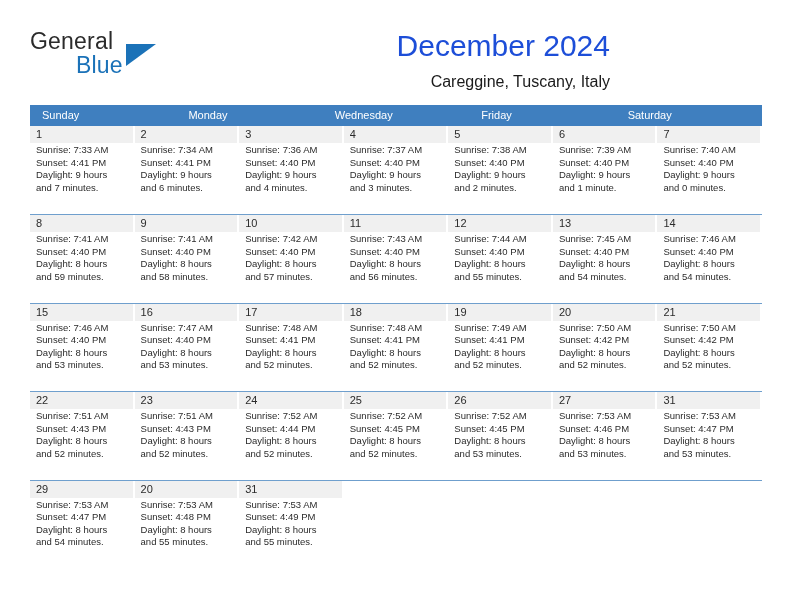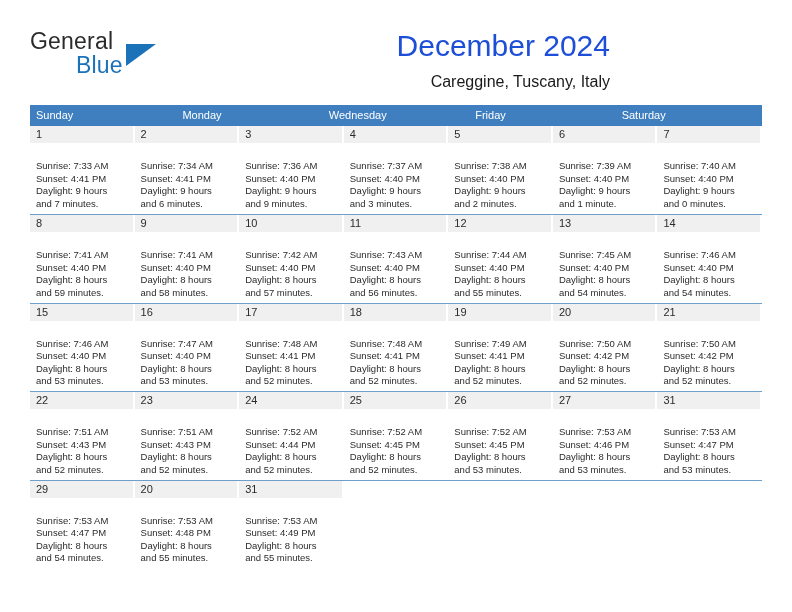--- a/index.html
+++ b/index.html
@@ -96,21 +96,21 @@
   .weekday-row {
     display: flex;
     background: #3f7fbf;
     height: 21px;
   }
   .weekday {
     flex: 1 1 0;
     color: #ffffff;
     font-size: 11px;
     line-height: 21px;
-    padding-left: 6px;
+    padding-left: 12px;
     box-sizing: border-box;
     white-space: nowrap;
     overflow: hidden;
   }
   .week-row {
     display: flex;
     border-top: 1px solid #6f9fcd;
     height: 88.4px;
     box-sizing: border-box;
   }
@@ -133,21 +133,21 @@
     margin-right: 2px;
   }
   .daynum {
     font-size: 11px;
     color: #2b2b2b;
     line-height: 17px;
     padding-left: 6px;
   }
   .detail {
     padding-left: 6px;
-    padding-top: 17px;
+    padding-top: 1px;
     font-size: 9.5px;
     line-height: 12.5px;
     color: #2b2b2b;
   }
   .detail div {
     white-space: nowrap;
   }
 </style>
 </head>
 <body>
@@ -204,21 +204,21 @@
             </div>
           </div>
           <div class="day-cell filled">
             <div class="daynum-band">
               <div class="daynum">3</div>
             </div>
             <div class="detail">
               <div>Sunrise: 7:36 AM</div>
               <div>Sunset: 4:40 PM</div>
               <div>Daylight: 9 hours</div>
-              <div>and 9 minutes.</div>
+              <div>and 4 minutes.</div>
             </div>
           </div>
           <div class="day-cell filled">
             <div class="daynum-band">
               <div class="daynum">4</div>
             </div>
             <div class="detail">
               <div>Sunrise: 7:37 AM</div>
               <div>Sunset: 4:40 PM</div>
               <div>Daylight: 9 hours</div>

